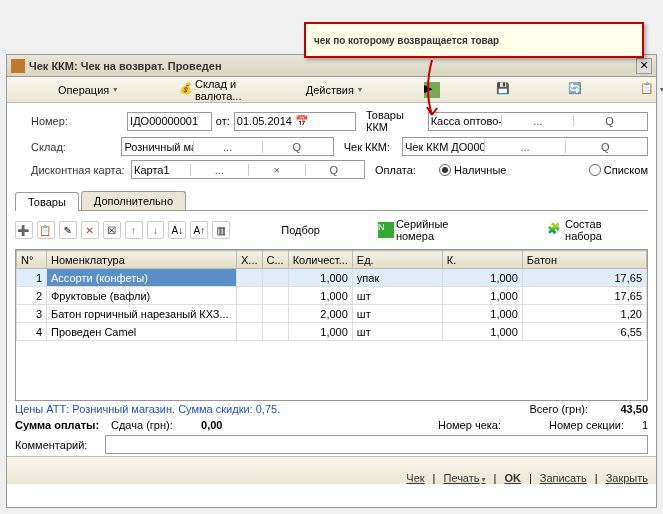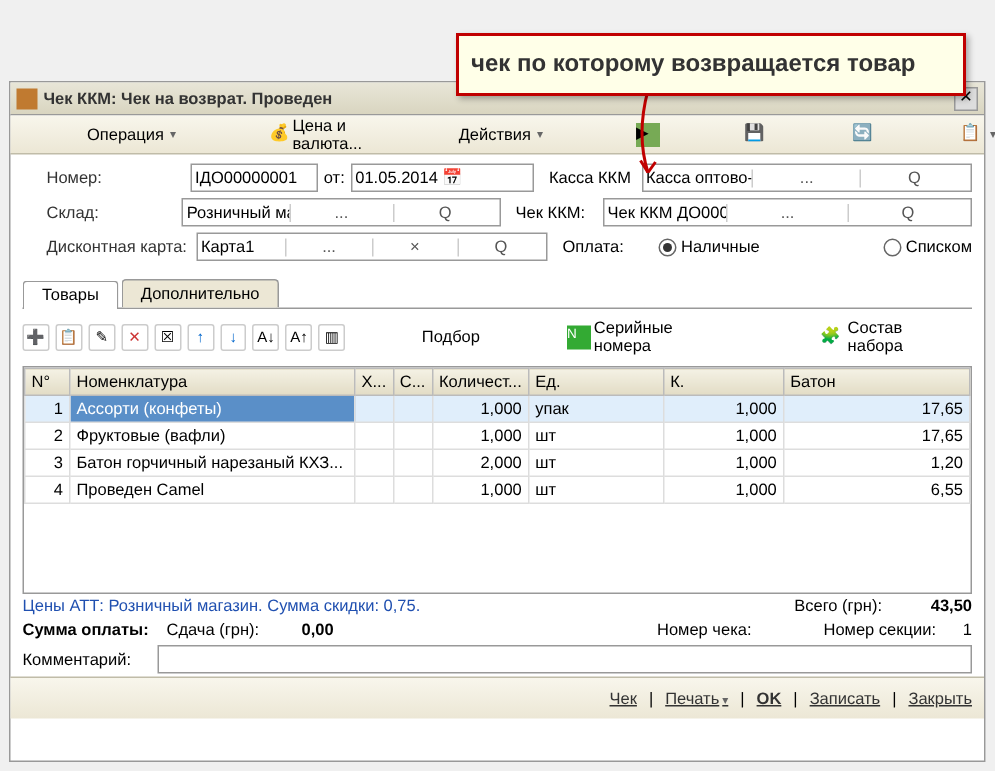--- a/index.html
+++ b/index.html
@@ -30,24 +30,24 @@
   .tablewrap { margin: 0 8px; border: 1px solid #999; height: 152px; overflow: hidden; background: #fff; }
   table { border-collapse: collapse; width: 100%; }
   th { background: linear-gradient(#f4f1e4,#e2dcc5); border: 1px solid #bbb; padding: 2px 4px; text-align: left; font-weight: normal; height: 18px; }
   td { border: 1px solid #ddd; padding: 1px 4px; height: 18px; }
   tr.sel td { background: #e0eefb; }
   tr.sel td.nom { background: #5a8fc8; color: #fff; }
   .num { text-align: right; }
   .footer1 { display: flex; align-items: center; padding: 2px 8px; }
   .blue { color: #2050b0; }
   .footer2 { display: flex; align-items: center; padding: 2px 8px; gap: 4px; }
-  .footer-bar { display: flex; justify-content: flex-end; align-items: center; background: linear-gradient(#f8f6ec,#ece7d5); border-top: 1px solid #c0bca8; height: 28px; padding: 0 8px; gap: 8px; }
+  .footer-bar { display: flex; justify-content: flex-end; align-items: flex-end; background: linear-gradient(#f8f6ec,#ece7d5); border-top: 1px solid #c0bca8; height: 28px; padding: 0 8px; gap: 8px; }
   .link { color: #333; text-decoration: underline; cursor: pointer; }
   .callout { position: absolute; top: 22px; left: 304px; width: 340px; background: #ffffe8; border: 2px solid #c00000; padding: 10px 8px; z-index: 10; box-shadow: 2px 2px 4px rgba(0,0,0,.3); }
-  .callout .ctext { font-size: 16px; font-weight: bold; color: #333; }
+  .callout .ctext { font-size: 10px; font-weight: bold; color: #333; }
   .pointer { position: absolute; top: 60px; left: 418px; z-index: 9; }
   .radio { width: 12px; height: 12px; border-radius: 50%; border: 1px solid #666; display: inline-flex; align-items: center; justify-content: center; margin-right: 3px; }
   .radio.checked::after { content: ""; width: 6px; height: 6px; background: #333; border-radius: 50%; }
 </style>
 </head>
 <body>
 
 <div class="callout">
   <span class="ctext">чек по которому возвращается товар</span>
 </div>
@@ -61,21 +61,21 @@
     <div class="ticon"></div>
     <div class="title">Чек ККМ: Чек на возврат. Проведен</div>
     <div class="close">✕</div>
   </div>
 
   <div class="toolbar">
     <div class="tbtn drop">Операция</div>
     <div class="tsep"></div>
     <div class="tbtn">
       <span class="ticon2">💰</span>
-      <span>Цена и валюта...</span>
+      <span>Склад и валюта...</span>
     </div>
     <div class="tsep"></div>
     <div class="tbtn drop">Действия</div>
     <div class="tsep"></div>
     <div class="tbtn">
         <span class="ticon2" style="background:#7a5;">▶</span>
       </div>
     <div class="tbtn">
         <span class="ticon2">💾</span>
       </div>
@@ -109,21 +109,21 @@
     <div class="row">
       <div class="lbl">Номер:</div>
       <div class="field" style="width:88px;">
           <span>ІДО00000001</span>
         </div>
       <div style="margin:0 4px;">от:</div>
       <div class="field" style="width:125px;">
           <span>01.05.2014 18:11:21</span>
           <span class="cal">📅</span>
         </div>
-      <div style="margin:0 4px 0 10px; width:60px;">Касса ККМ</div>
+      <div style="margin:0 4px 0 10px; width:60px;">Товары ККМ</div>
       <div class="field" style="flex:1;">
           <span>Касса оптово-розничного магазина</span>
           <span class="ellips">...</span>
           <span class="qbtn">Q</span>
         </div>
     </div>
     <div class="row">
       <div class="lbl">Склад:</div>
       <div class="field" style="width:234px;">
           <span>Розничный магазин</span>

